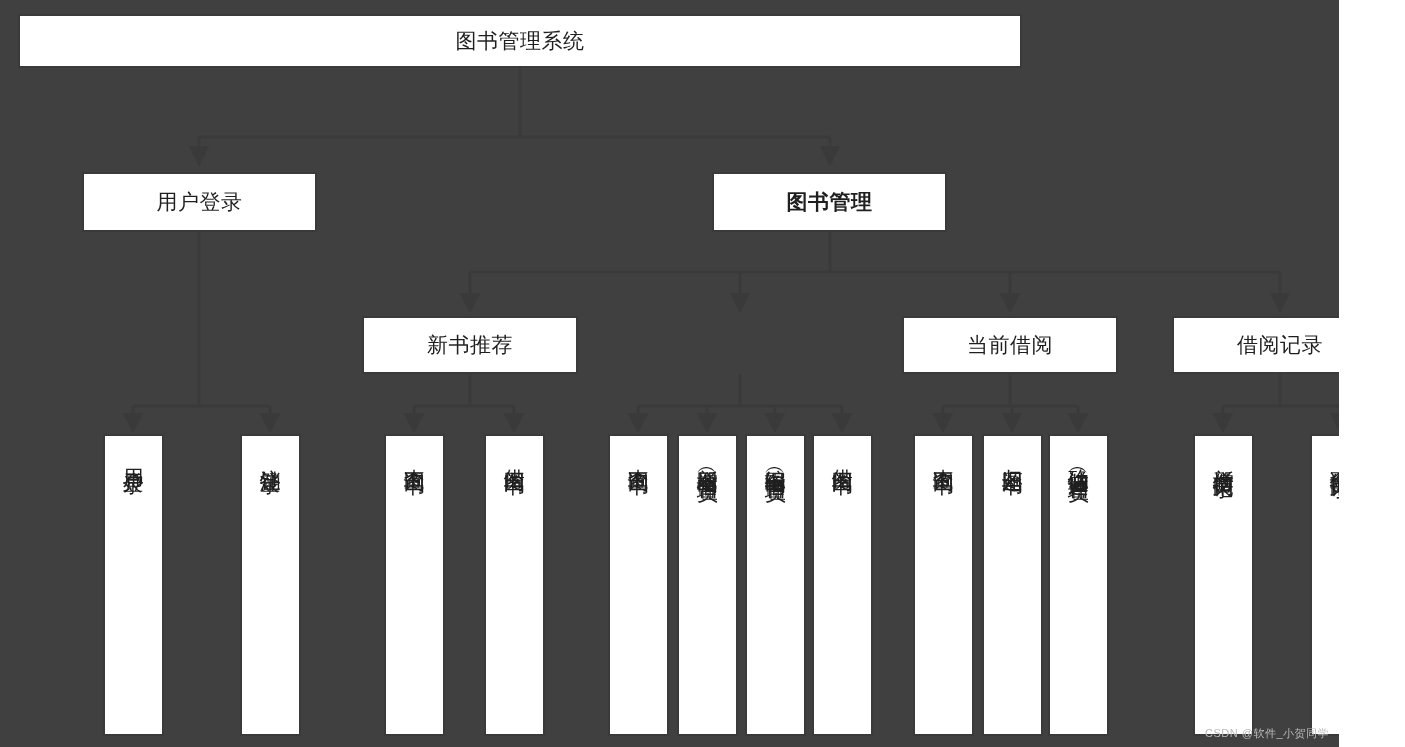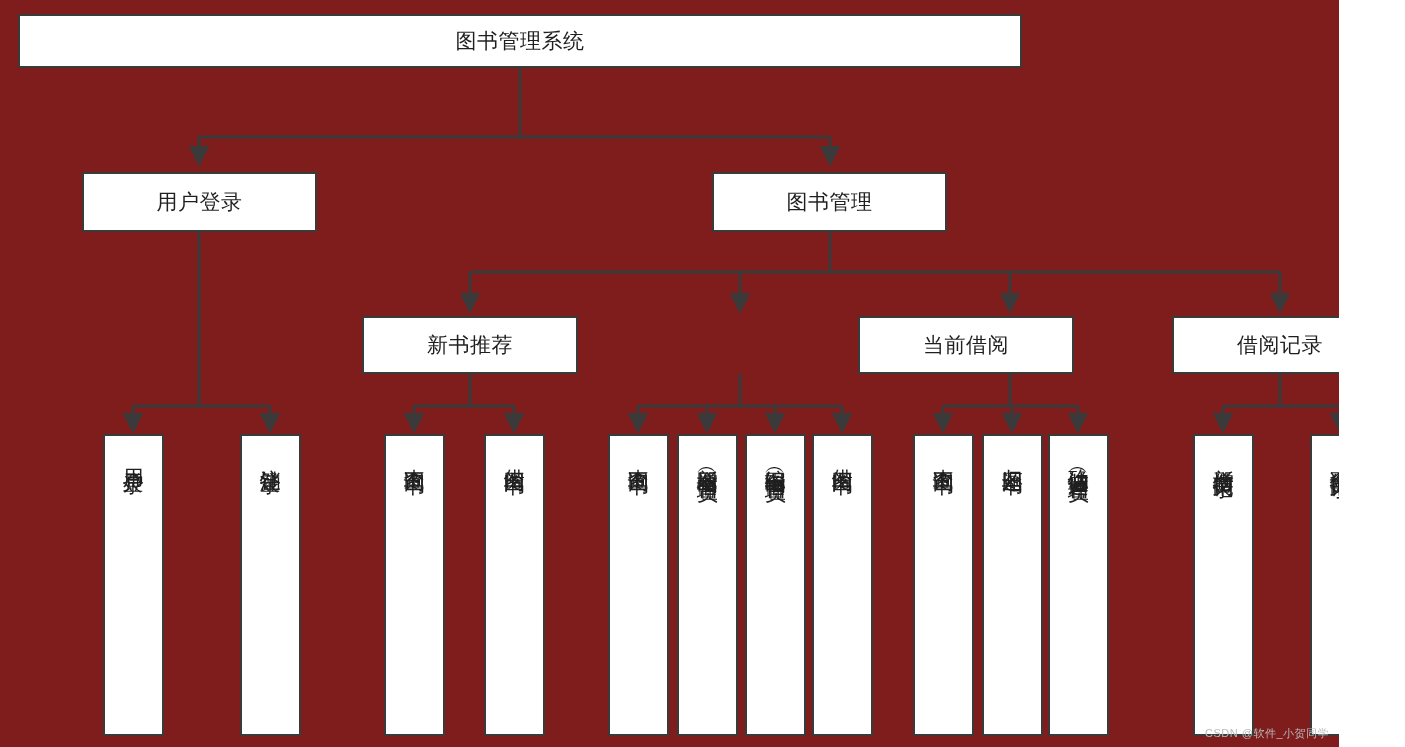--- a/index.html
+++ b/index.html
@@ -7,21 +7,21 @@
     padding: 0;
     background: #ffffff;
   }
   body {
     font-family: "Liberation Sans", "DejaVu Sans", sans-serif;
   }
   #canvas {
     position: relative;
     width: 1339px;
     height: 747px;
-    background: #7f1d1d;
+    background: #404040;
     overflow: hidden;
   }
   #wires {
     position: absolute;
     left: 0;
     top: 0;
     width: 1405px;
     height: 747px;
     pointer-events: none;
   }
@@ -127,28 +127,28 @@
     </g>
   </svg>
 
   <div class="node horiz" style="left:18px; top:14px; width:1004px; height:54px;">
     <span class="lbl">图书管理系统</span>
   </div>
 
   <div class="node horiz" style="left:82px; top:172px; width:235px; height:60px;">
     <span class="lbl">用户登录</span>
   </div>
-  <div class="node horiz" style="left:712px; top:172px; width:235px; height:60px;">
+  <div class="node horiz" style="left:712px; top:172px; width:235px; height:60px;font-weight:bold;">
     <span class="lbl">图书管理</span>
   </div>
 
   <div class="node horiz" style="left:362px; top:316px; width:216px; height:58px;">
     <span class="lbl">新书推荐</span>
   </div>
-  <div class="node horiz" style="left:858px; top:316px; width:216px; height:58px;">
+  <div class="node horiz" style="left:902px; top:316px; width:216px; height:58px;">
     <span class="lbl">当前借阅</span>
   </div>
   <div class="node horiz" style="left:1172px; top:316px; width:216px; height:58px;">
     <span class="lbl">借阅记录</span>
   </div>
 
   <div class="node vert" style="left:103px; top:434px; width:61px; height:302px;">
     <span class="lbl">用户登录</span>
   </div>
   <div class="node vert" style="left:240px; top:434px; width:61px; height:302px;">

